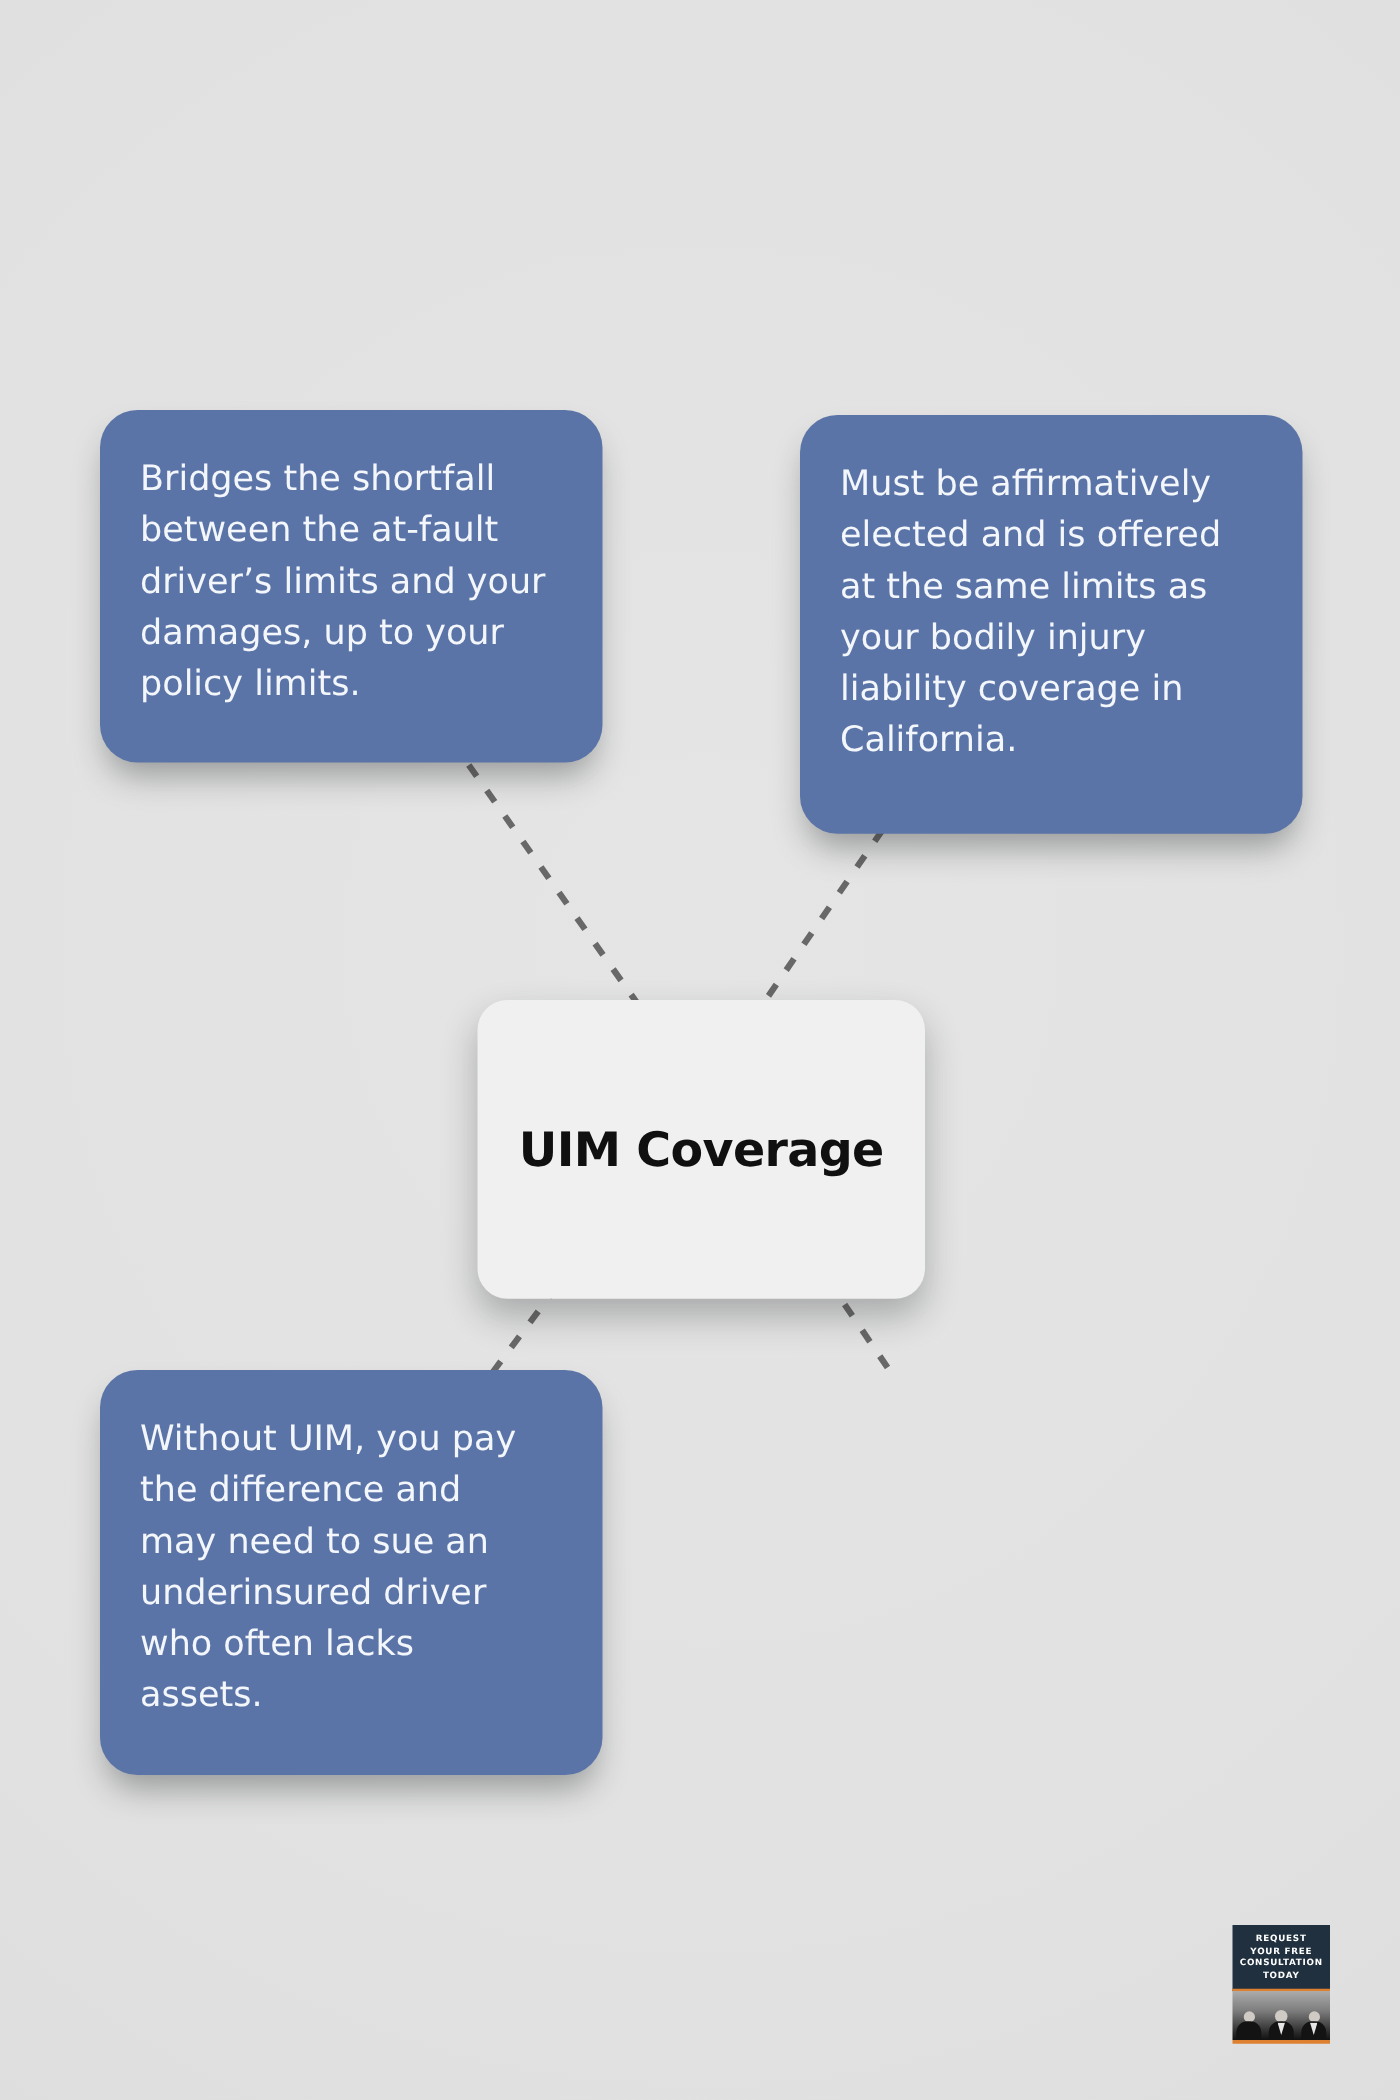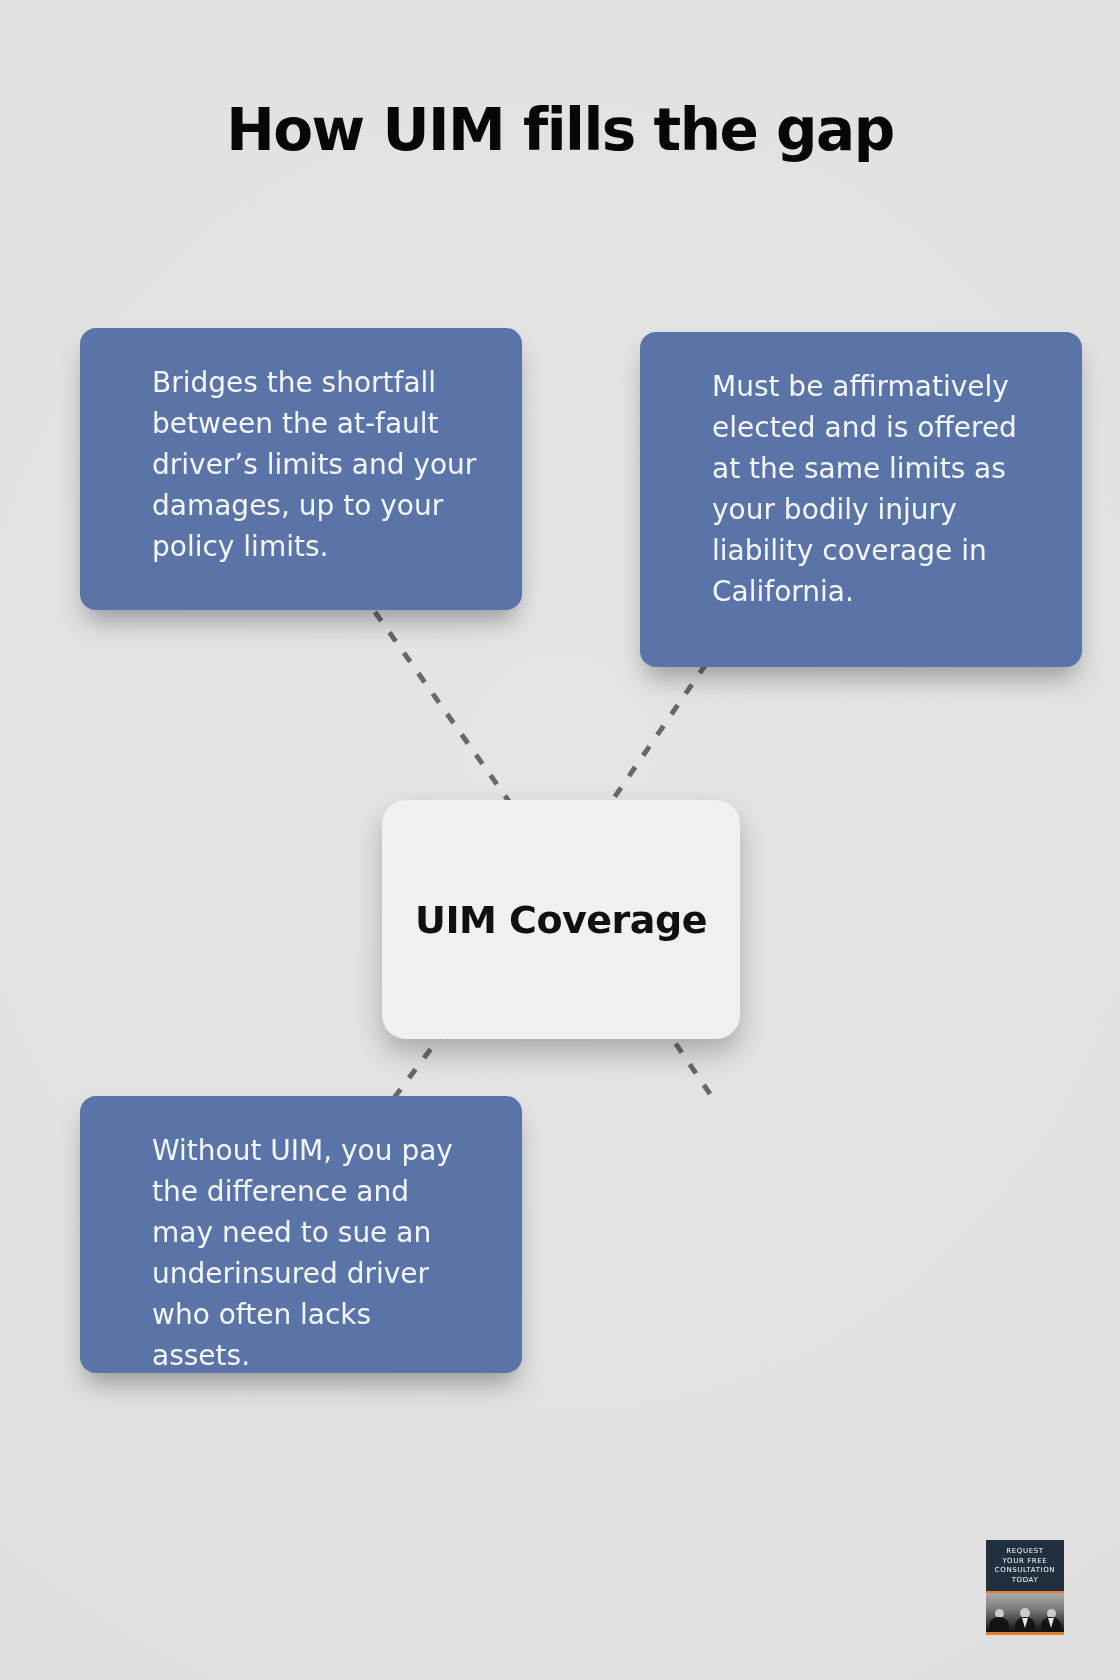--- a/index.html
+++ b/index.html
@@ -28,36 +28,35 @@
     z-index:1;
   }
   .connectors line{
     stroke:var(--dash);
     stroke-width:5;
     stroke-dasharray:11 14;
   }
   .box{
     position:absolute;
     background:var(--box-blue);
-    border-radius:16px;
+    border-radius:30px;
     box-shadow:0 16px 26px -6px rgba(40,40,45,.40);
     z-index:2;
-    padding-left:40px;
   }
   .box p{
     margin:0;
     padding:34px 16px 0 32px;
     font-size:28px;
     line-height:41px;
     color:#f3f6fa;
     white-space:pre;
   }
   .box-tl{left:80px;top:328px;width:402px;height:282px;}
   .box-tr{left:640px;top:332px;width:402px;height:335px;}
-  .box-bl{left:80px;top:1096px;width:402px;height:277px;}
+  .box-bl{left:80px;top:1096px;width:402px;height:324px;}
   .box-br{left:640px;top:1096px;width:402px;height:323px;}
   .center-card{
     position:absolute;
     left:382px;top:800px;width:358px;height:239px;
     background:var(--card-bg);
     border-radius:24px;
     box-shadow:0 14px 28px rgba(40,40,45,.30);
     display:flex;align-items:center;justify-content:center;
     z-index:3;
   }
@@ -75,21 +74,21 @@
   .badge-top{
     background:var(--badge-navy);
     padding:7px 3px 6px 3px;
     border-bottom:2px solid var(--badge-orange);
   }
   .badge-line{
     display:block;
     text-align:center;
     color:#ffffff;
     font-size:7px;
-    font-weight:normal;
+    font-weight:bold;
     letter-spacing:0.6px;
     line-height:9.5px;
   }
   .badge-photo{
     position:relative;
     height:39px;
     overflow:hidden;
     border-bottom:3px solid var(--badge-orange);
     background:linear-gradient(180deg,#ababab 0%,#7d7d7d 40%,#2a2a2a 85%,#111 100%);
   }
@@ -114,21 +113,20 @@
   .person-left{left:3px;}
   .person-center{left:29px;bottom:0;}
   .person-center .head{width:10px;height:10px;}
   .person-right{left:55px;}
 </style>
 </head>
 <body>
 
 <div class="canvas">
 
-  <h1 class="title">How UIM fills the gap</h1>
 
   <svg class="connectors" viewBox="0 0 1120 1680" aria-hidden="true">
     <line x1="375" y1="612" x2="561" y2="875"></line>
     <line x1="706" y1="664" x2="561" y2="875"></line>
     <line x1="394" y1="1098" x2="561" y2="875"></line>
     <line x1="710" y1="1094" x2="561" y2="875"></line>
   </svg>
 
   <div class="box box-tl">
     <p>Bridges the shortfall

